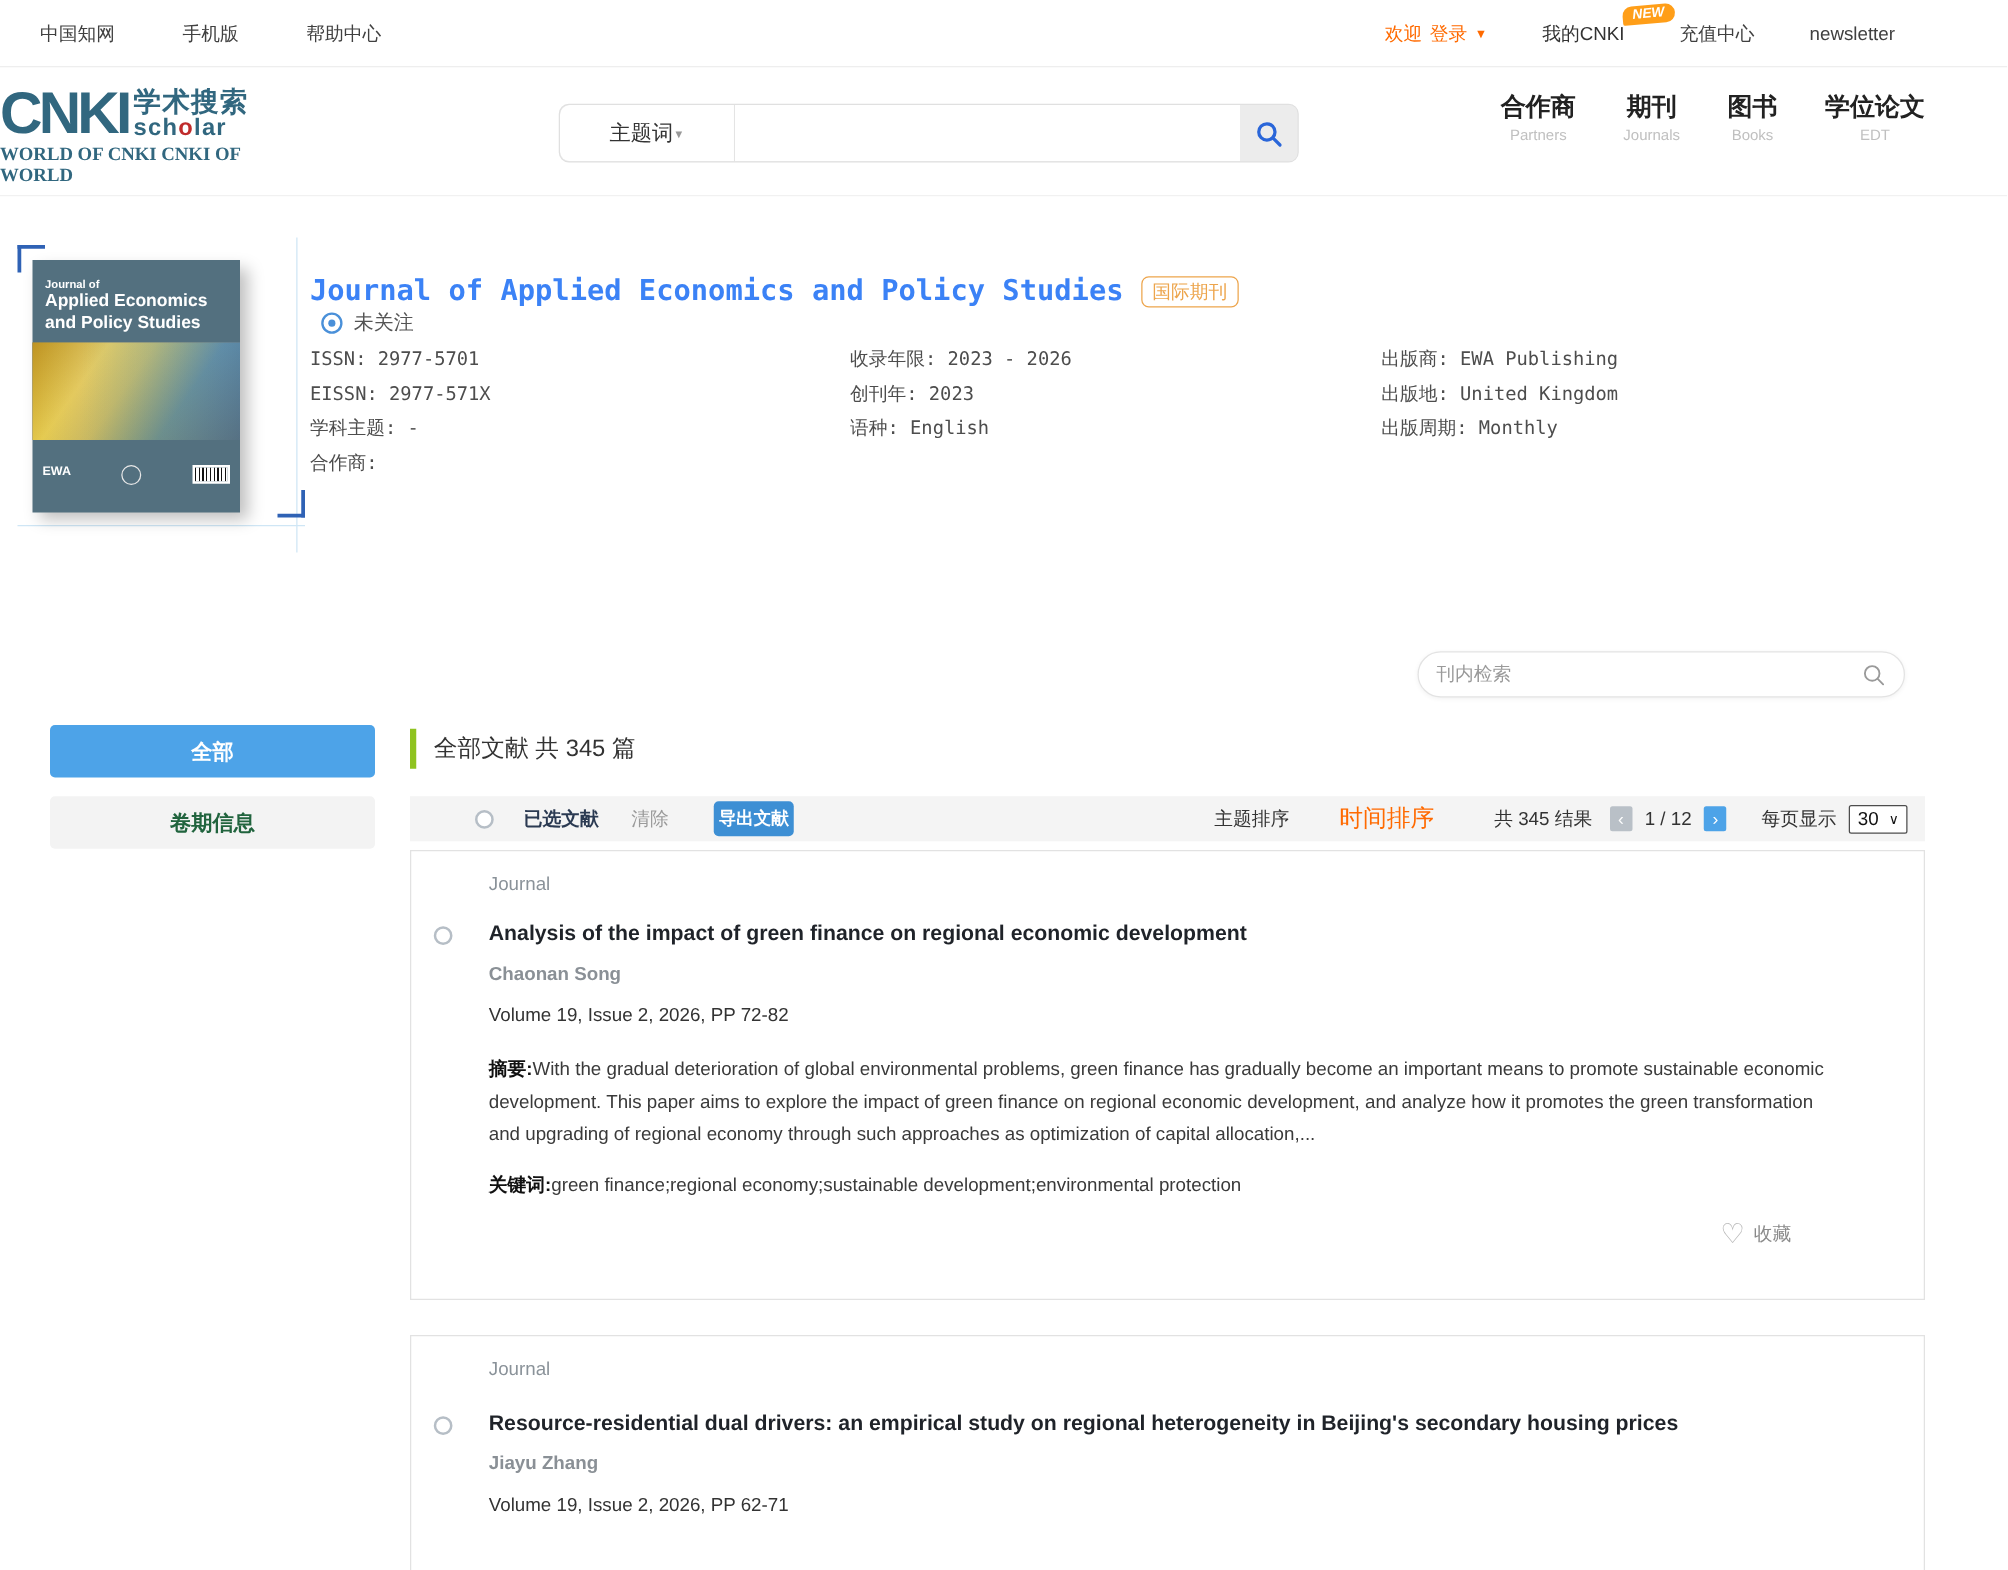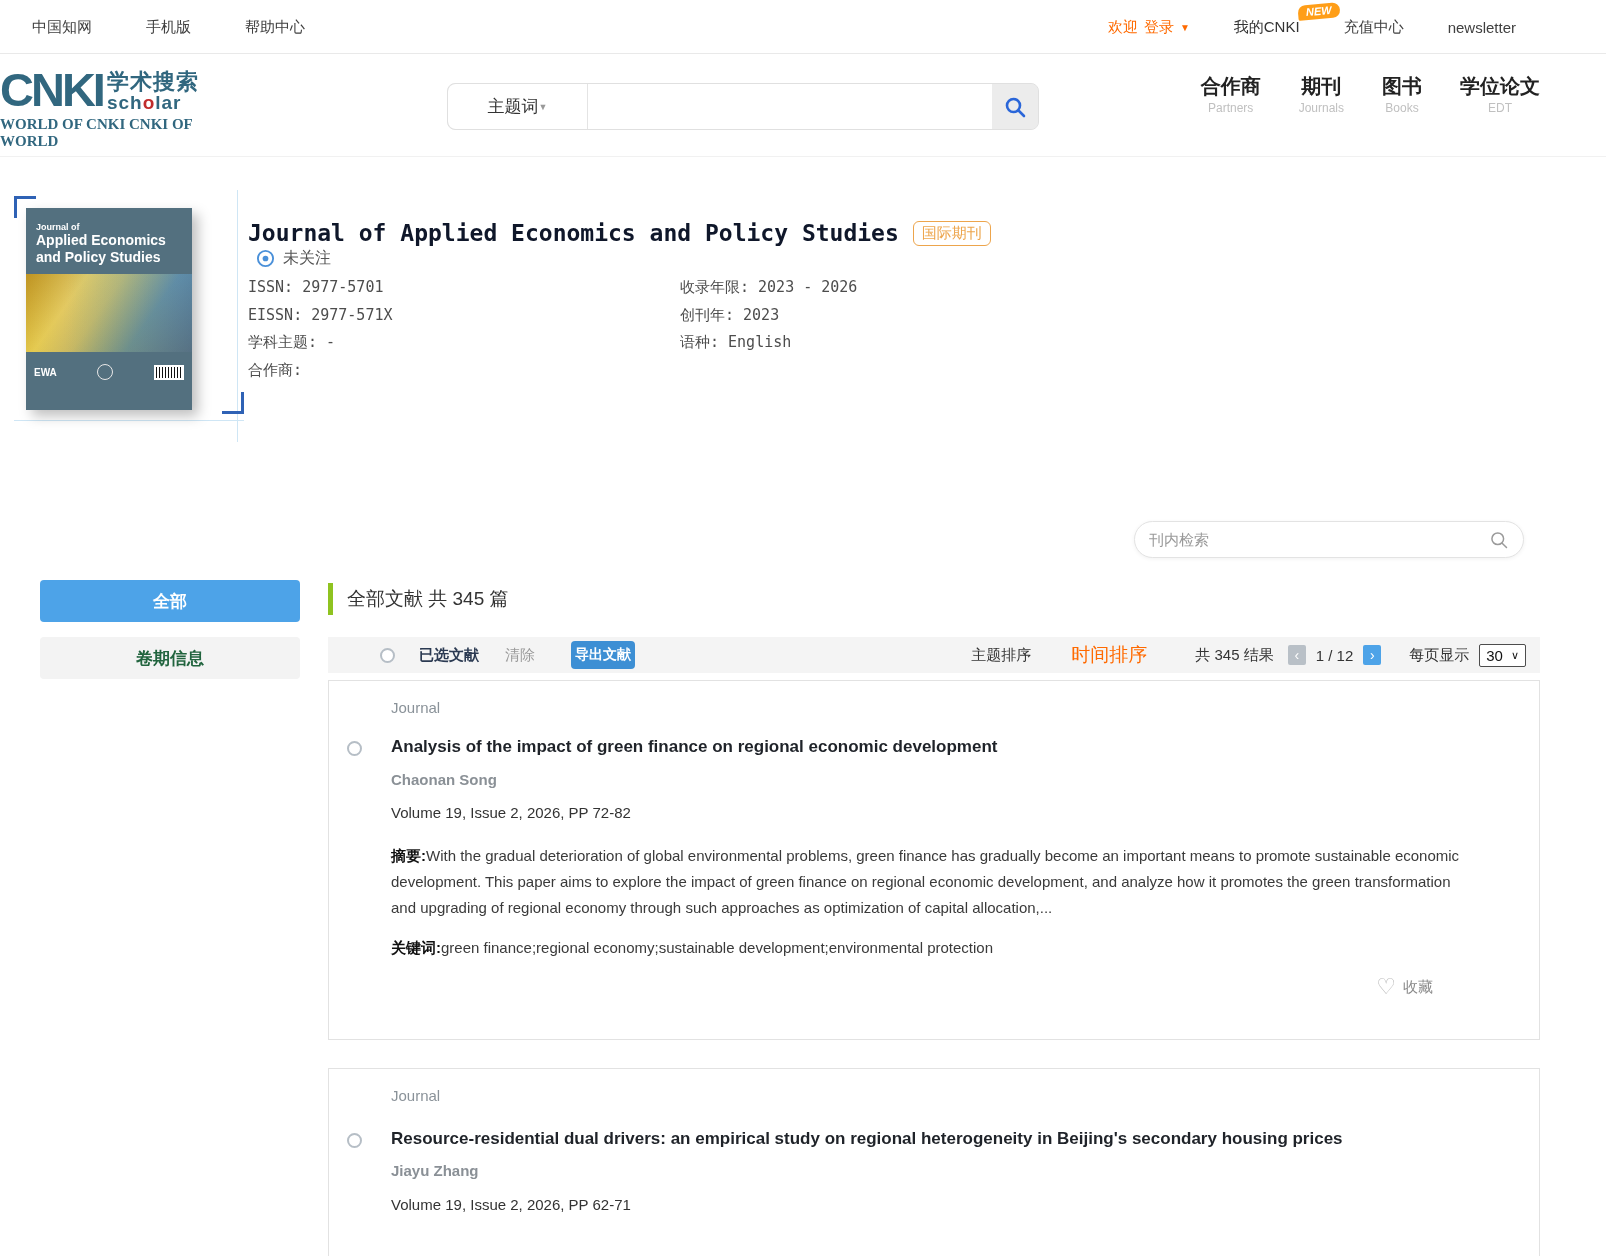--- a/index.html
+++ b/index.html
@@ -43,27 +43,27 @@
   .cover-guide-h { position:absolute; left:14px; top:420px; width:230px; height:1px; background:#cfe6f5; }
   .bracket { position:absolute; width:22px; height:22px; }
   .bracket-tl { left:14px; top:196px; border-left:3px solid #2f62b5; border-top:3px solid #2f62b5; }
   .bracket-br { left:222px; top:392px; border-right:3px solid #2f62b5; border-bottom:3px solid #2f62b5; }
   .cover { position:absolute; left:26px; top:208px; width:166px; height:202px; background:#53707f; box-shadow:6px 6px 12px rgba(0,0,0,.25); cursor:pointer; }
   .cover-top { padding:14px 10px 8px; color:#fff; }
   .cover-l1 { font-size:9px; font-weight:bold; }
   .cover-l2 { font-size:14px; font-weight:bold; line-height:17px; }
   .cover-l3 { font-size:14px; font-weight:bold; line-height:17px; }
   .cover-img { height:78px; margin:0 0px; background:linear-gradient(125deg,#b99a45 0%,#e3d49c 28%,#c9c29a 45%,#7e99a8 70%,#41607326 100%), linear-gradient(to right,#8a7a3f,#5d7585); background-blend-mode:overlay; }
-  .cover-bottom { height:40px; display:flex; align-items:center; justify-content:space-between; padding:0 8px; }
+  .cover-bottom { height:40px; display:flex; align-items:flex-start; justify-content:space-between; padding:0 8px;margin-top:20px; }
   .cover-ewa { color:#fff; font-size:10px; font-weight:bold; }
   .cover-seal { width:16px; height:16px; border:1px solid #e8e8e8; border-radius:50%; }
   .cover-barcode { width:30px; height:15px; background:repeating-linear-gradient(to right,#111 0 1px,#fff 1px 3px); border:2px solid #fff; }
 
   .journal-head { position:absolute; left:248px; top:220px; display:flex; align-items:center; gap:14px; }
-  .journal-title { font-family:"DejaVu Sans Mono","Liberation Mono",monospace; font-size:23px; font-weight:bold; color:#0f172a; }
+  .journal-title { font-family:"DejaVu Sans Mono","Liberation Mono",monospace; font-size:23px; font-weight:bold; color:#3b82f6; }
   .intl-badge { border:1px solid #eda54c; color:#eda54c; font-size:15px; padding:2px 8px; border-radius:6px; white-space:nowrap; }
   .follow-row { position:absolute; left:256px; top:248px; display:flex; align-items:center; gap:8px; cursor:pointer; }
   .follow-label { font-size:16px; color:#555; font-family:"DejaVu Sans Mono","Liberation Mono",monospace; }
   .info-col { position:absolute; top:274px; font-family:"DejaVu Sans Mono","Liberation Mono",monospace; font-size:15px; color:#4d4d4d; }
   .info-col .row { height:27.5px; line-height:27.5px; white-space:nowrap; }
   .col1 { left:248px; } .col2 { left:680px; } .col3 { left:1105px; }
 
   
   .injournal-search { position:absolute; left:1134px; top:521px; width:390px; height:37px; border:1px solid #e3e3e3; border-radius:19px; box-shadow:0 1px 4px rgba(0,0,0,.06); display:flex; align-items:center; padding:0 14px; background:#fff; }
   .injournal-search input { flex:1; border:none; outline:none; font-size:15px; color:#333; background:transparent; }
@@ -222,20 +222,25 @@
     <div class="row"><span>ISSN:</span> <span>2977-5701</span></div>
     <div class="row"><span>EISSN:</span> <span>2977-571X</span></div>
     <div class="row"><span>学科主题:</span> <span>-</span></div>
     <div class="row"><span>合作商:</span> <span></span></div>
   </div>
   <div class="info-col col2">
     <div class="row"><span>收录年限:</span> <span>2023 - 2026</span></div>
     <div class="row"><span>创刊年:</span> <span>2023</span></div>
     <div class="row"><span>语种:</span> <span>English</span></div>
   </div>
+  <div class="info-col col3">
+    <div class="row"><span>出版商:</span> <span>EWA Publishing</span></div>
+    <div class="row"><span>出版地:</span> <span>United Kingdom</span></div>
+    <div class="row"><span>出版周期:</span> <span>Monthly</span></div>
+  </div>
 
   <div class="injournal-search">
     <input type="text" placeholder="刊内检索" style="">
     <svg width="20" height="20" viewBox="0 0 24 24">
       <circle cx="10.5" cy="10.5" r="7" fill="none" stroke="#9a9a9a" stroke-width="1.8"></circle>
       <line x1="15.8" y1="15.8" x2="21" y2="21" stroke="#9a9a9a" stroke-width="1.8" stroke-linecap="round"></line>
     </svg>
   </div>
 
   <div class="side-btn side-issues">卷期信息</div>

